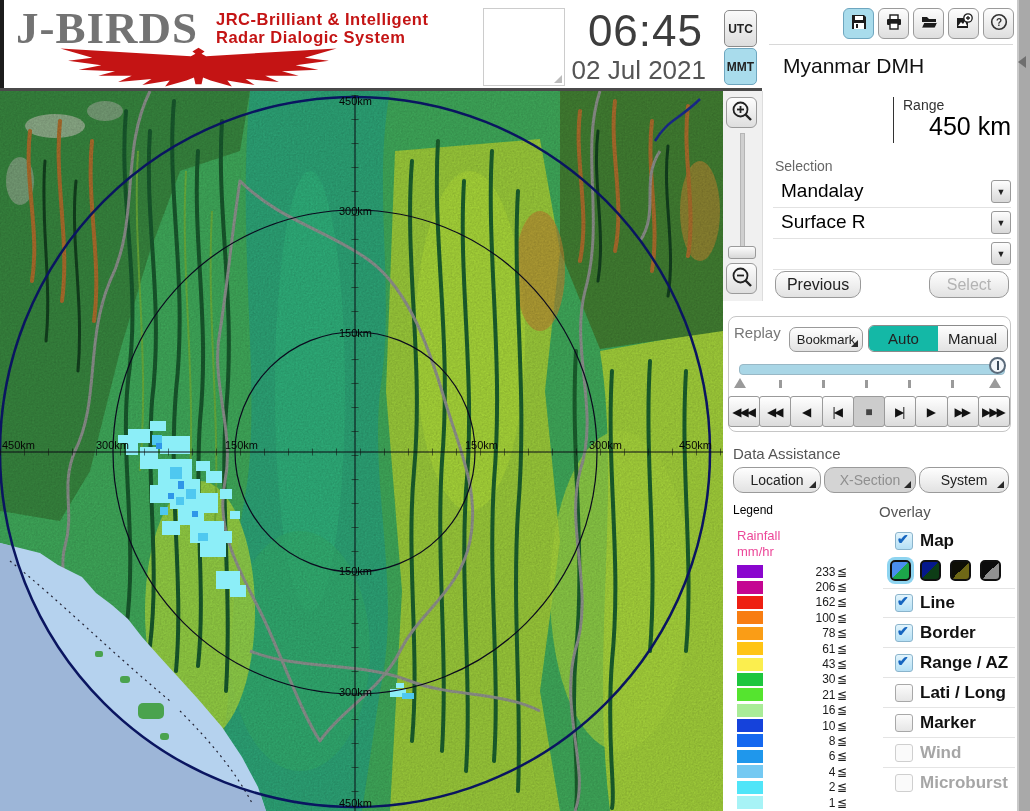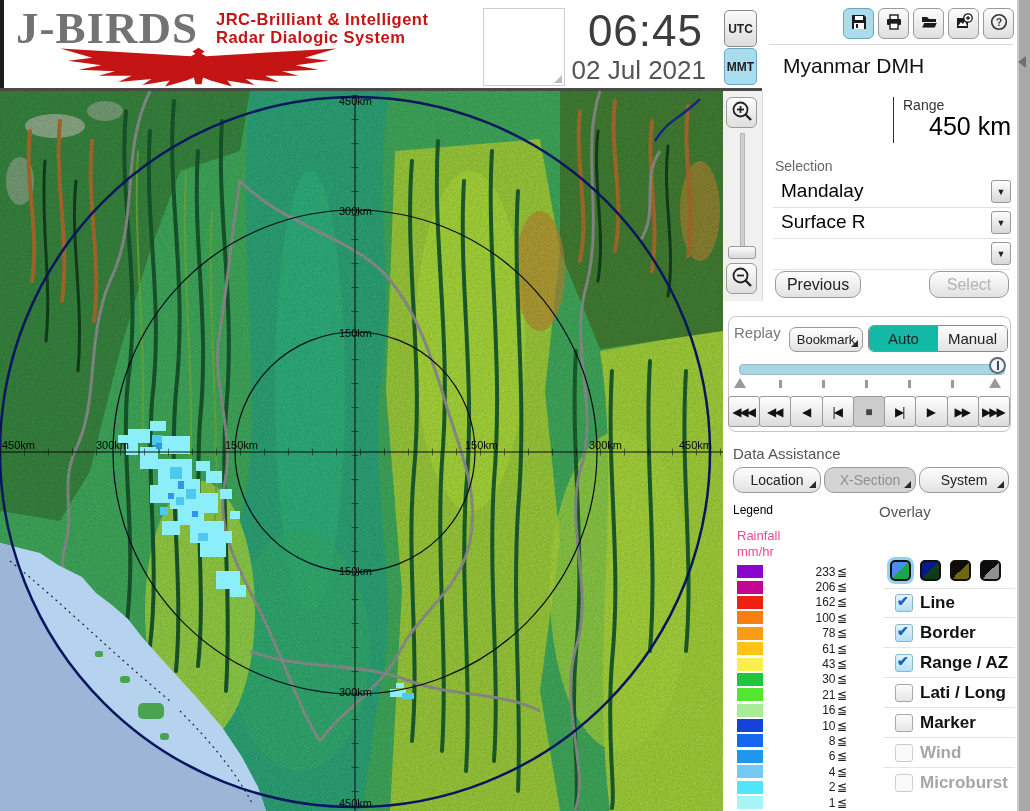--- a/index.html
+++ b/index.html
@@ -283,20 +283,26 @@
         <span class="lval">2</span>
         <span class="llte">≦</span>
       </div>
     <div class="lrow">
         <div class="lsw" style="background: rgb(167, 243, 246);"></div>
         <span class="lval">1</span>
         <span class="llte">≦</span>
       </div>
   </div>
 
+  <div id="overlay-rows" class="abs">
+    <div class="orow checked">
+        <span class="cb"></span>
+        <span class="olbl">Map</span>
+      </div>
+  </div>
   <div id="mapstyles" class="abs">
     <div class="msw selected" style="background: linear-gradient(135deg, rgb(74, 141, 240) 50%, rgb(28, 165, 74) 50%);"></div>
     <div class="msw normal" style="background: linear-gradient(135deg, rgb(5, 24, 140) 50%, rgb(13, 61, 22) 50%);"></div>
     <div class="msw normal" style="background: linear-gradient(135deg, rgb(14, 14, 6) 50%, rgb(110, 103, 22) 50%);"></div>
     <div class="msw normal" style="background: linear-gradient(135deg, rgb(12, 12, 12) 50%, rgb(144, 144, 144) 50%);"></div>
   </div>
   <div id="overlay-rows2" class="abs" style="left:160px;top:588px;width:132px">
     <div class="orow checked">
         <span class="cb"></span>
         <span class="olbl">Line</span>

